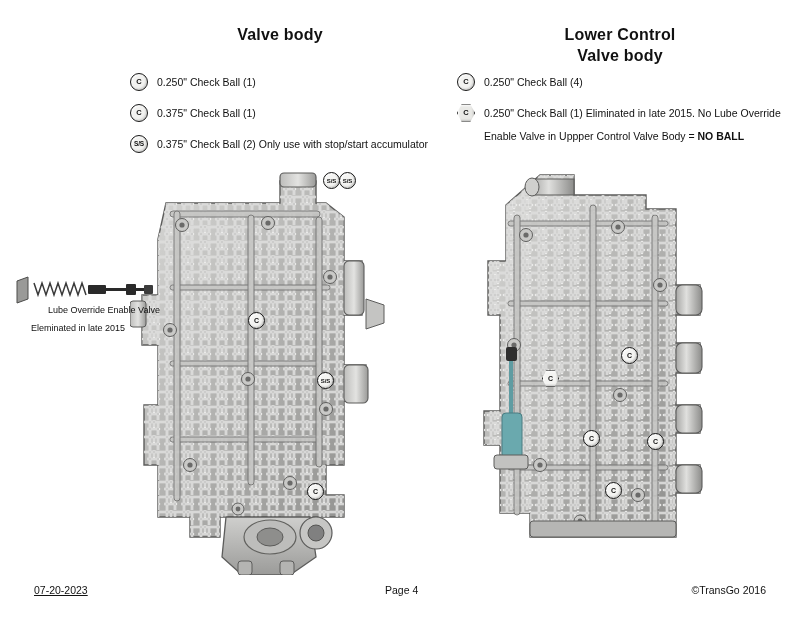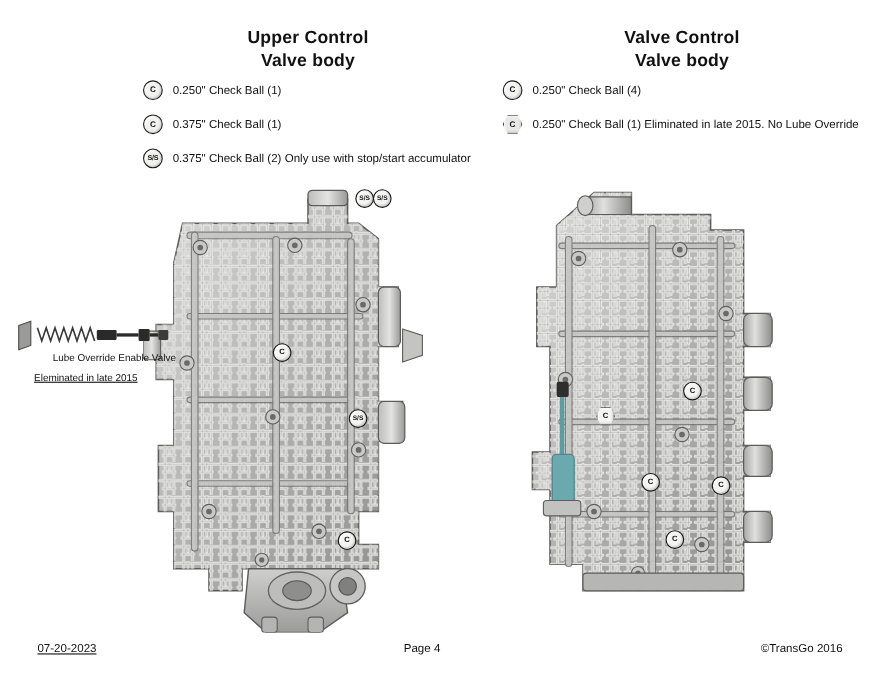--- a/index.html
+++ b/index.html
@@ -116,56 +116,55 @@
   .vb-wrap { position: absolute; }
   #vb-left  { left: 130px; top: 165px; width: 280px; height: 410px; }
   #vb-right { left: 470px; top: 165px; width: 280px; height: 410px; }
 
   .vb-svg { display: block; width: 100%; height: 100%; }
 
   
   #valve-callout {
     position: absolute;
     left: 14px;
-    top: 288px;
+    top: 273px;
     width: 150px;
     height: 70px;
   }
   .callout-label {
     position: absolute;
     font-size: 9px;
     line-height: 12px;
     color: #111;
     white-space: nowrap;
   }
   #callout-line1 { left: 34px; top: 31px; }
-  #callout-line2 { left: 17px; top: 49px; text-decoration: underline; }
+  #callout-line2 { left: 17px; top: 49px; }
 
   
   .footer {
     position: absolute;
     bottom: 22px;
     font-size: 10.5px;
     color: #111;
   }
   #footer-date { left: 34px; text-decoration: underline; }
-  #footer-page { left: 367px; }
+  #footer-page { left: 385px; }
   #footer-copy { right: 34px; }
 </style>
 </head>
 <body>
 
 <div class="page">
 
   <div class="col-title" id="title-left">
-    <div>Upper Control</div>
     <div>Valve body</div>
   </div>
   <div class="col-title" id="title-right">
-    <div>Valve Control</div>
+    <div>Lower Control</div>
     <div>Valve body</div>
   </div>
 
   <div class="legend" id="legend-left">
     <div class="legend-row">
       <span class="ball">C</span>
       <span class="legend-text">0.250" Check Ball (1)</span>
     </div>
     <div class="legend-row">
       <span class="ball">C</span>
@@ -179,20 +178,21 @@
 
   <div class="legend" id="legend-right">
     <div class="legend-row">
       <span class="ball">C</span>
       <span class="legend-text">0.250" Check Ball (4)</span>
     </div>
     <div class="legend-row">
       <span class="ball hex">C</span>
       <span class="legend-text">0.250" Check Ball (1) Eliminated in late 2015. No Lube Override</span>
     </div>
+    <div class="legend-sub"><span>Enable Valve in Uppper Control Valve Body = </span><b>NO BALL</b></div>
   </div>
 
   <div class="vb-wrap" id="vb-left">
     <svg class="vb-svg" viewBox="0 0 280 410" preserveAspectRatio="xMidYMid meet">
       <defs>
         <linearGradient id="lg-body" x1="0" y1="0" x2="1" y2="1">
           <stop offset="0%" stop-color="#d9d9d7"></stop>
           <stop offset="45%" stop-color="#b5b5b3"></stop>
           <stop offset="100%" stop-color="#8e8e8c"></stop>
         </linearGradient>

